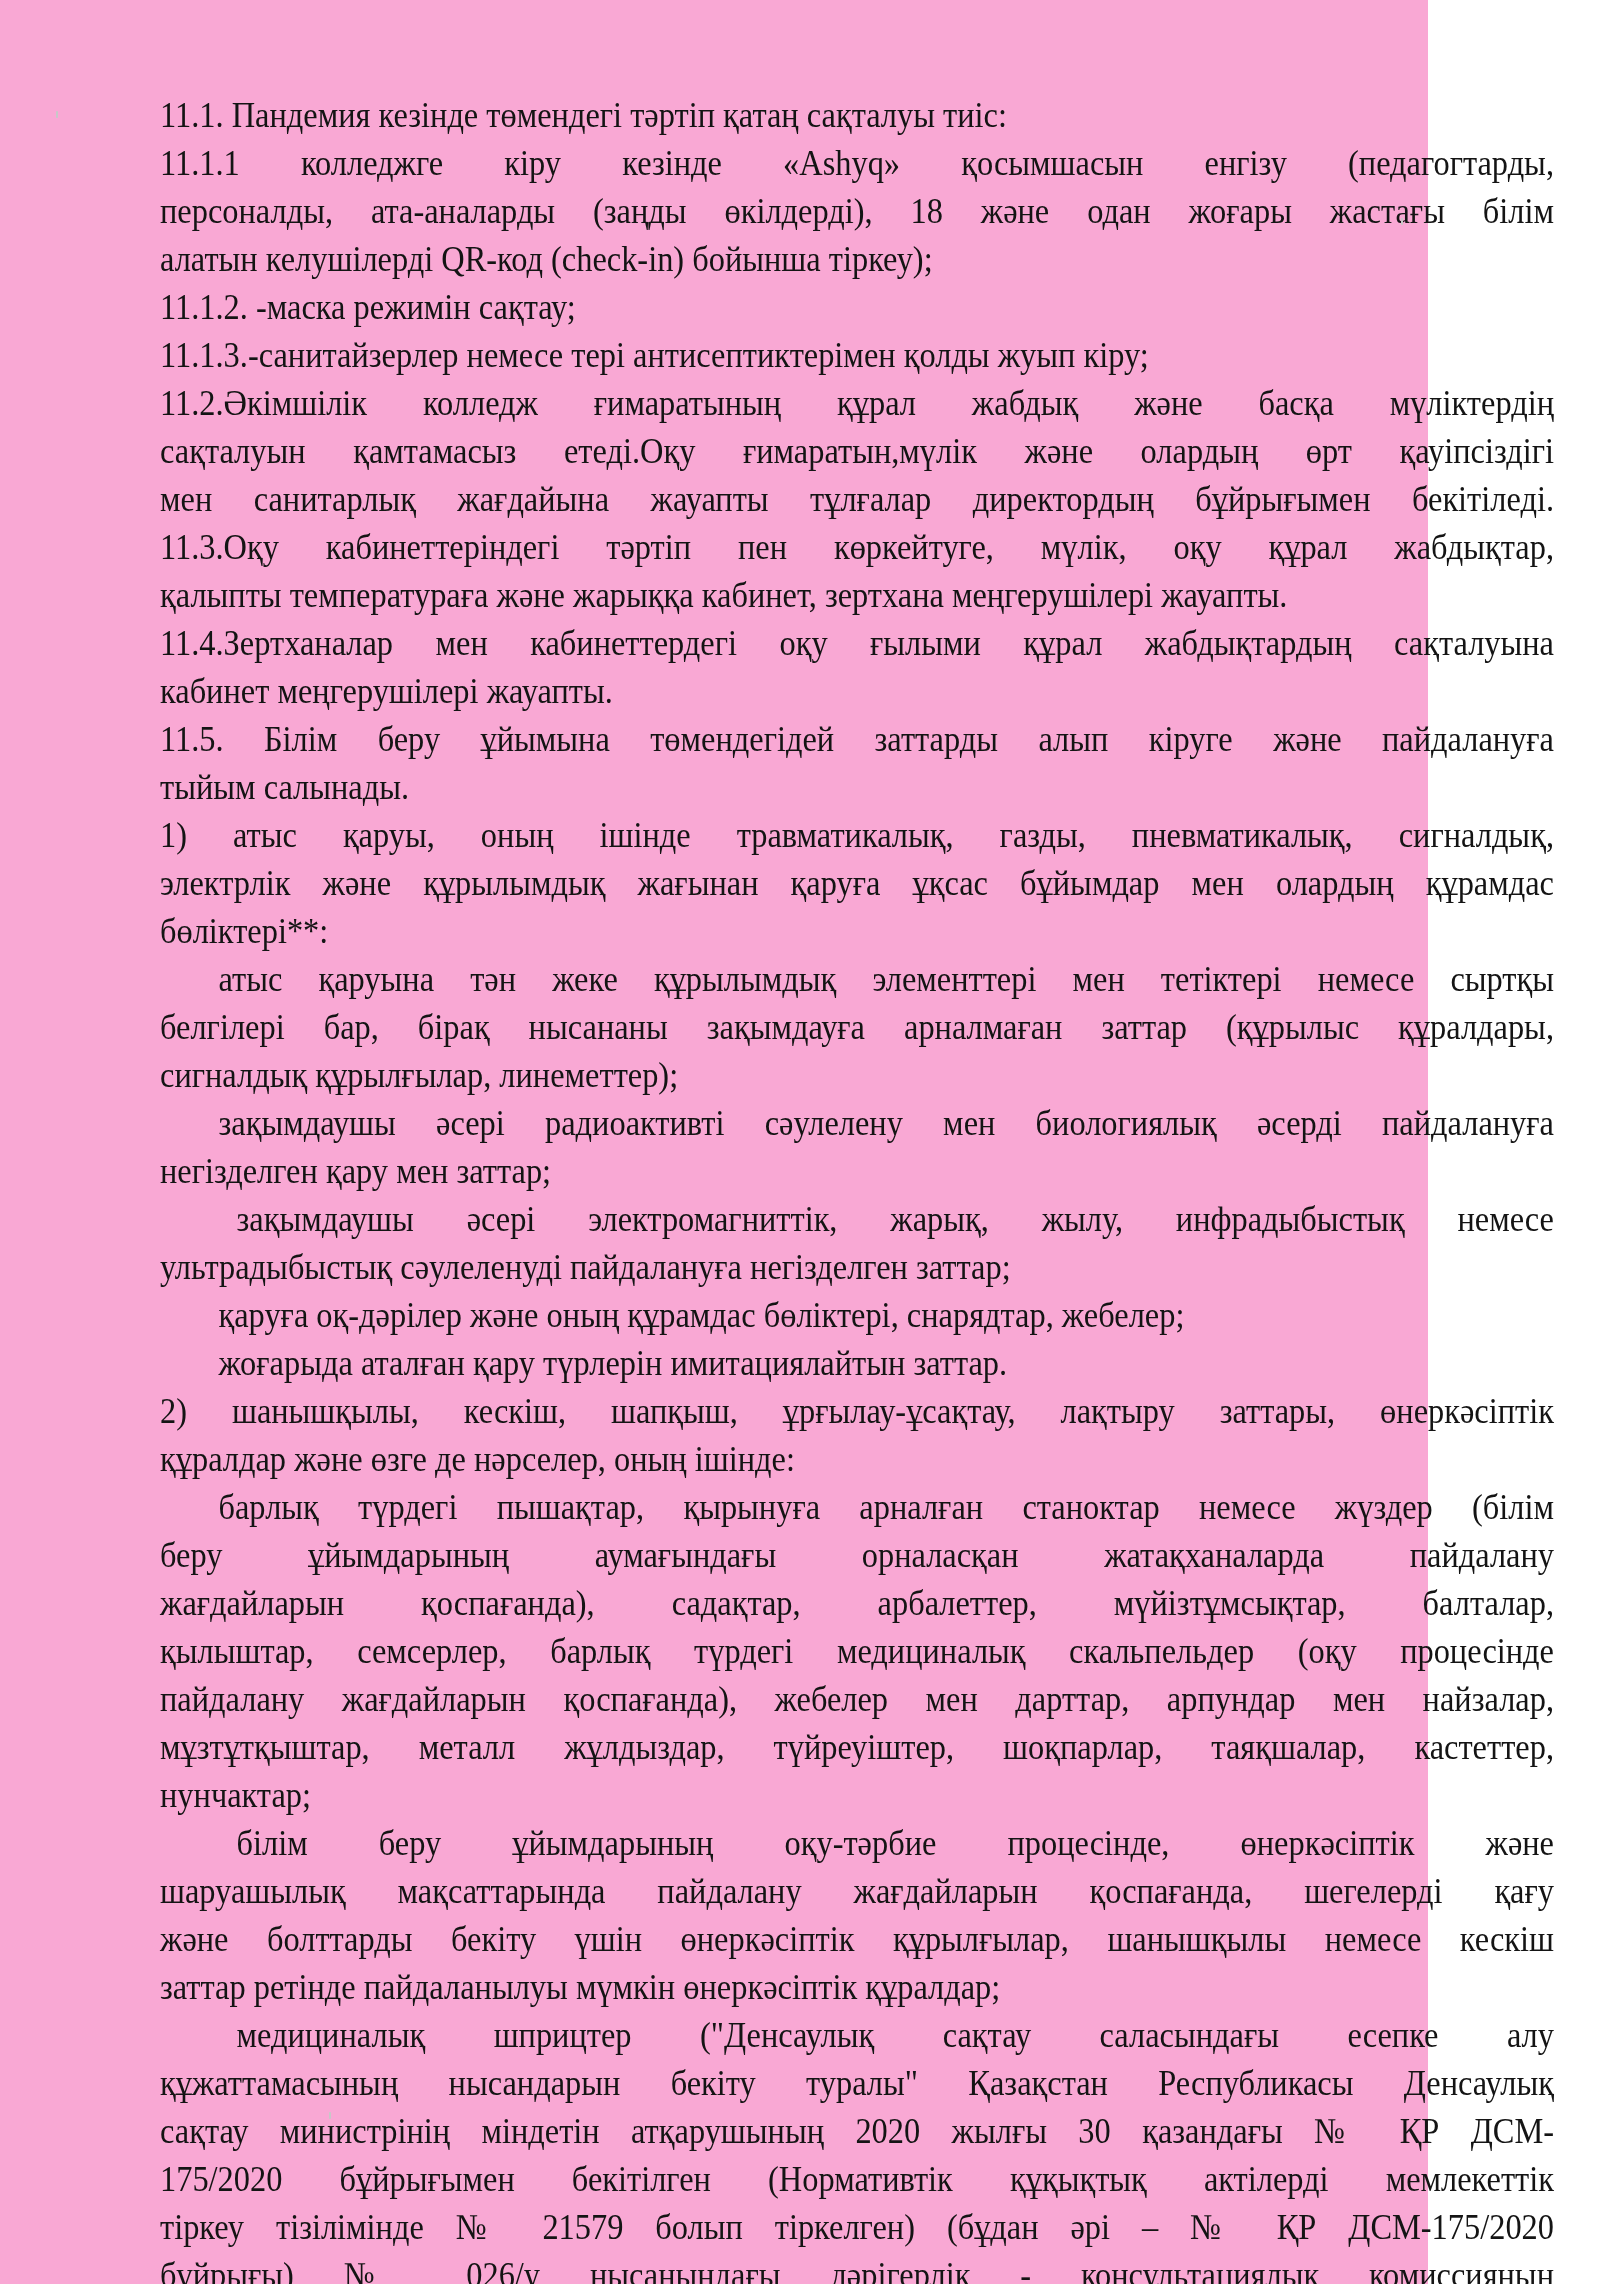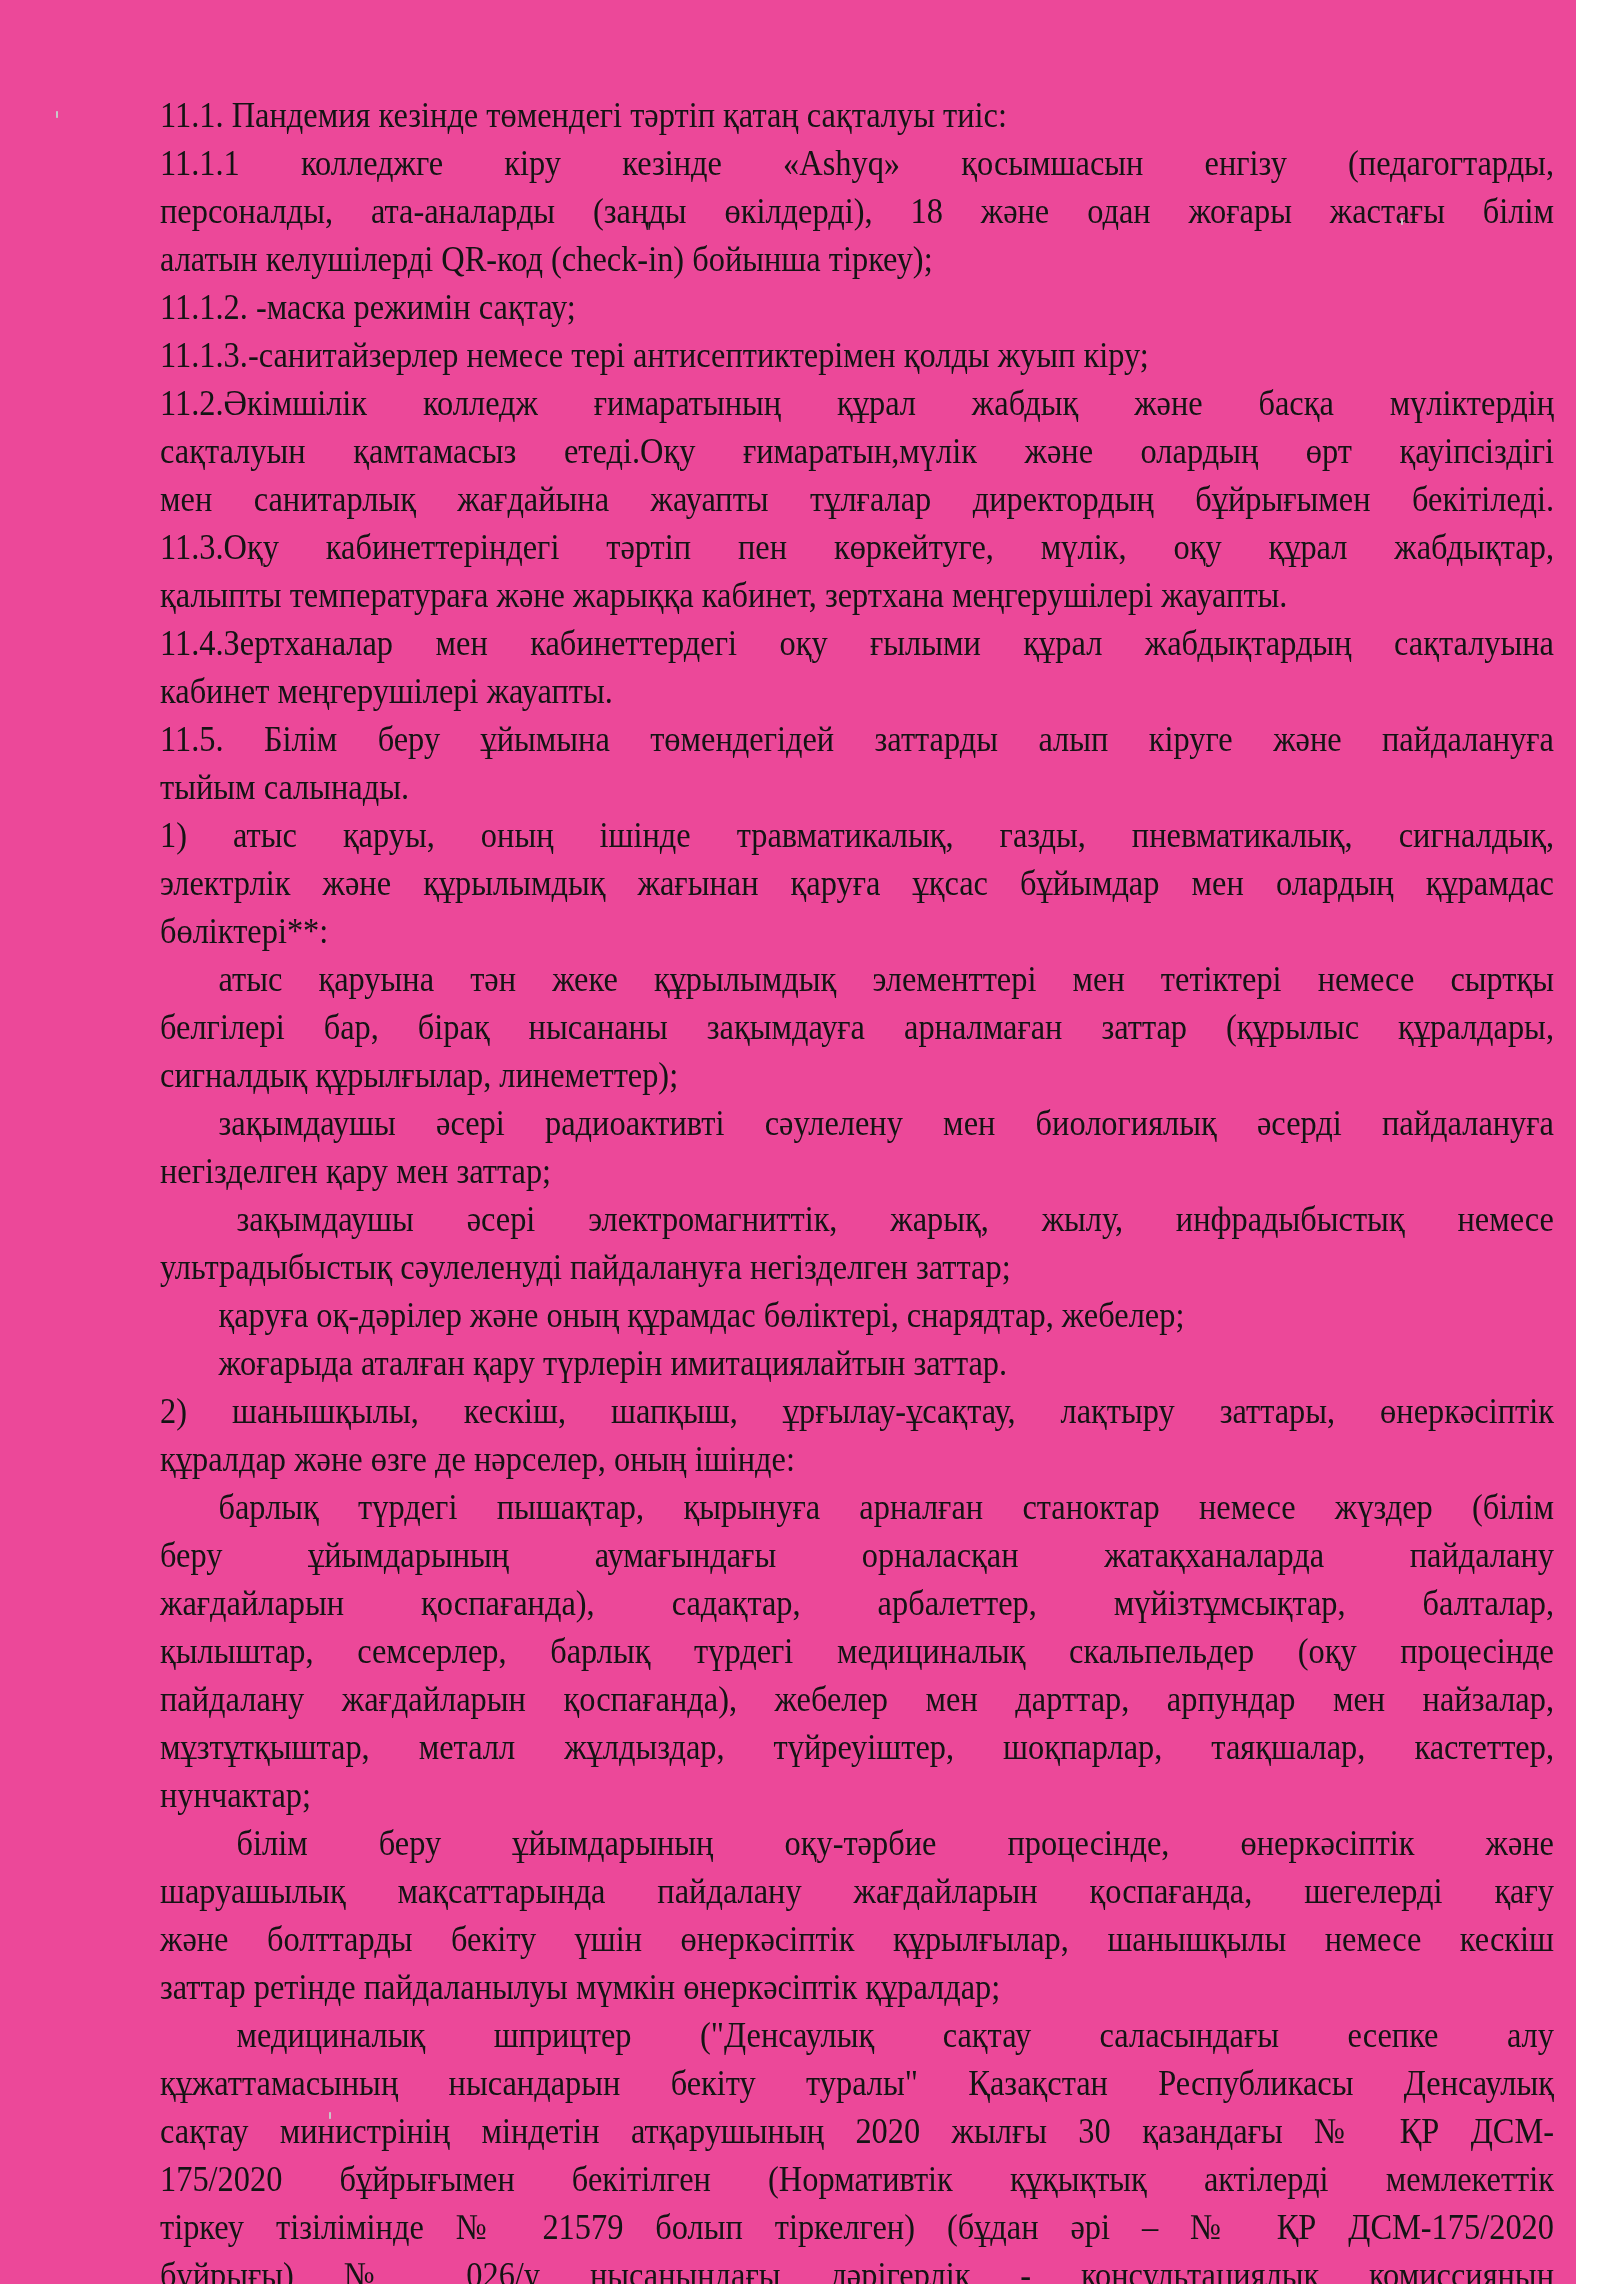--- a/index.html
+++ b/index.html
@@ -1,19 +1,19 @@
 <!DOCTYPE html>
 <html style="font-size:10.4px"><head>
 <meta charset="utf-8">
 <style>
   html, body { margin: 0; padding: 0; background: #ffffff; }
   body { width: 1617px; height: 2284px; position: relative; overflow: hidden; }
   .page {
-    position: absolute; left: 0; top: 0; width: 1576px; height: 2284px;
-    background: #ec4899;
+    position: absolute; left: 0; top: 0; width: 1428px; height: 2284px;
+    background: #f9a8d4;
   }
   .text-block {
     position: absolute; left: 160px; top: 91px; width: 1394px;
     font-family: "Liberation Serif", "DejaVu Serif", serif;
     font-size: 36px;
     color: #141414;
   }
   .line {
     height: 48px;
     line-height: 48px;

